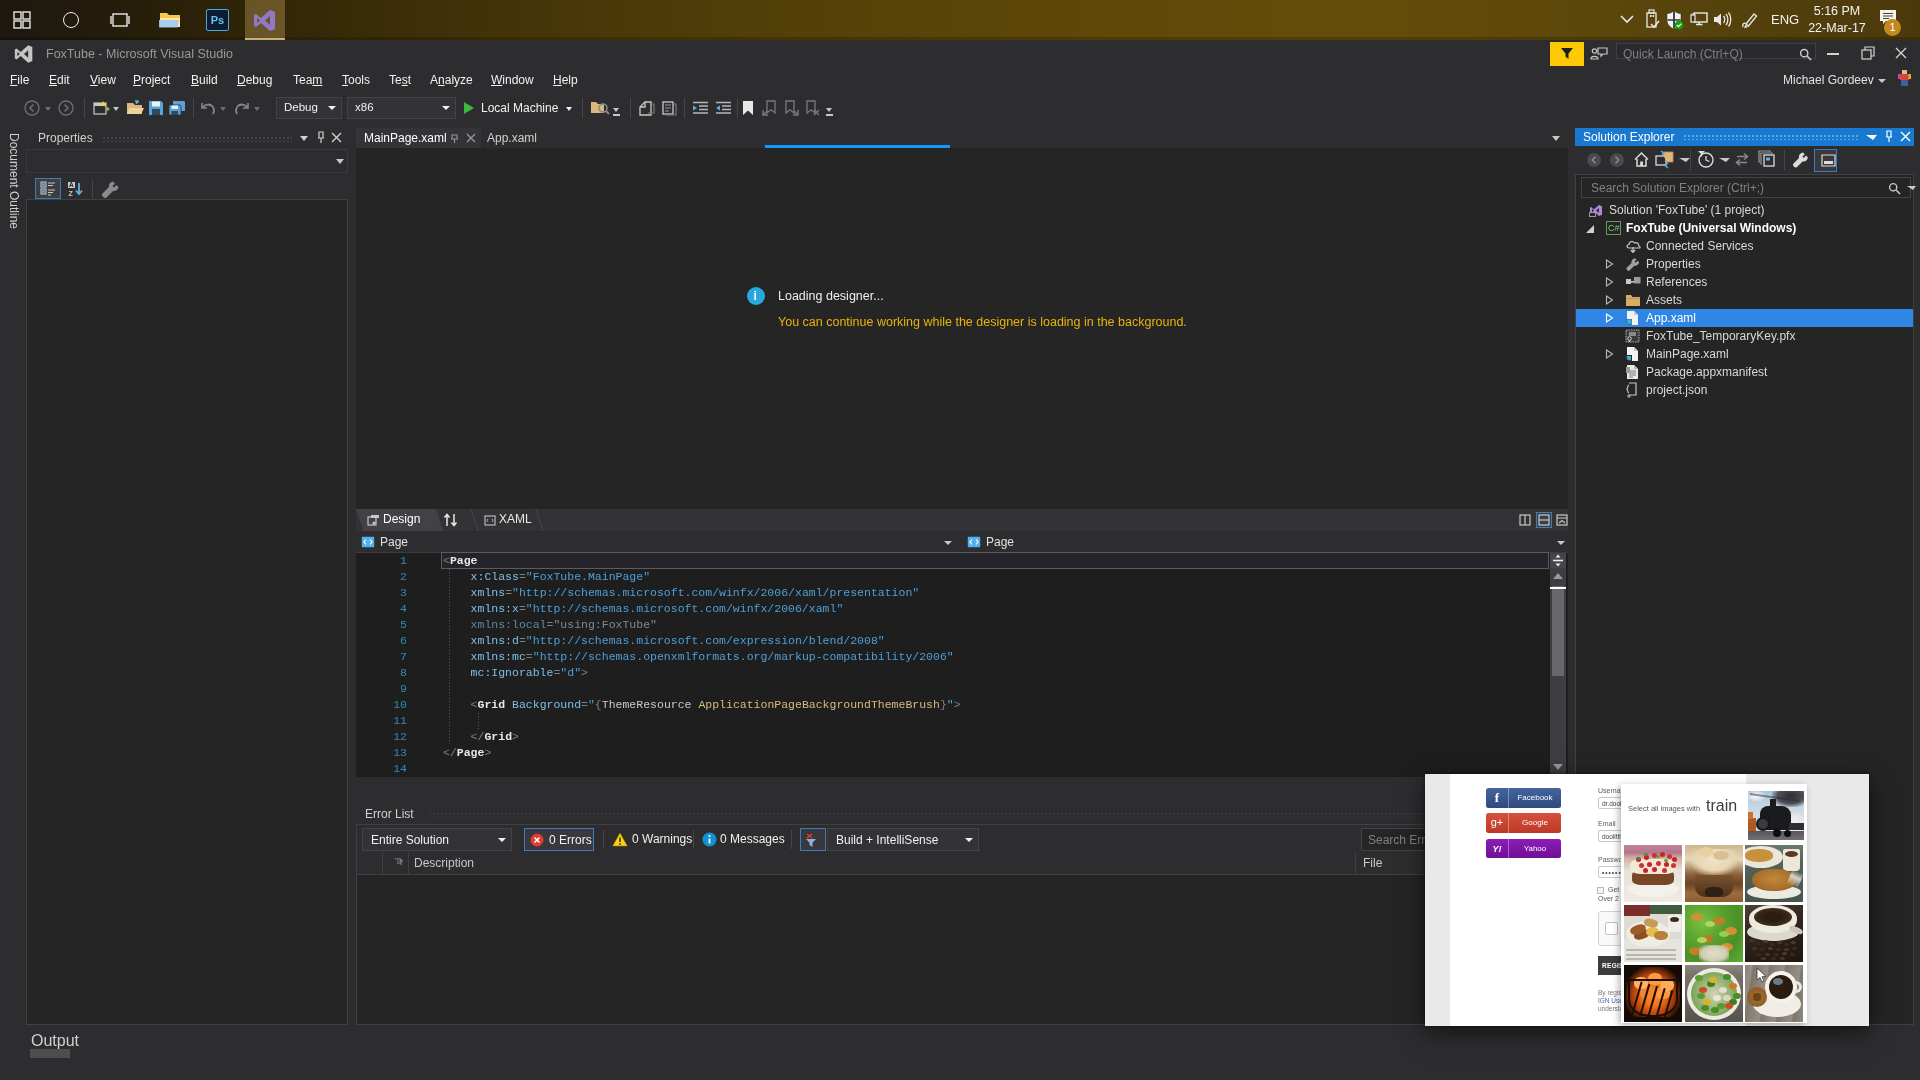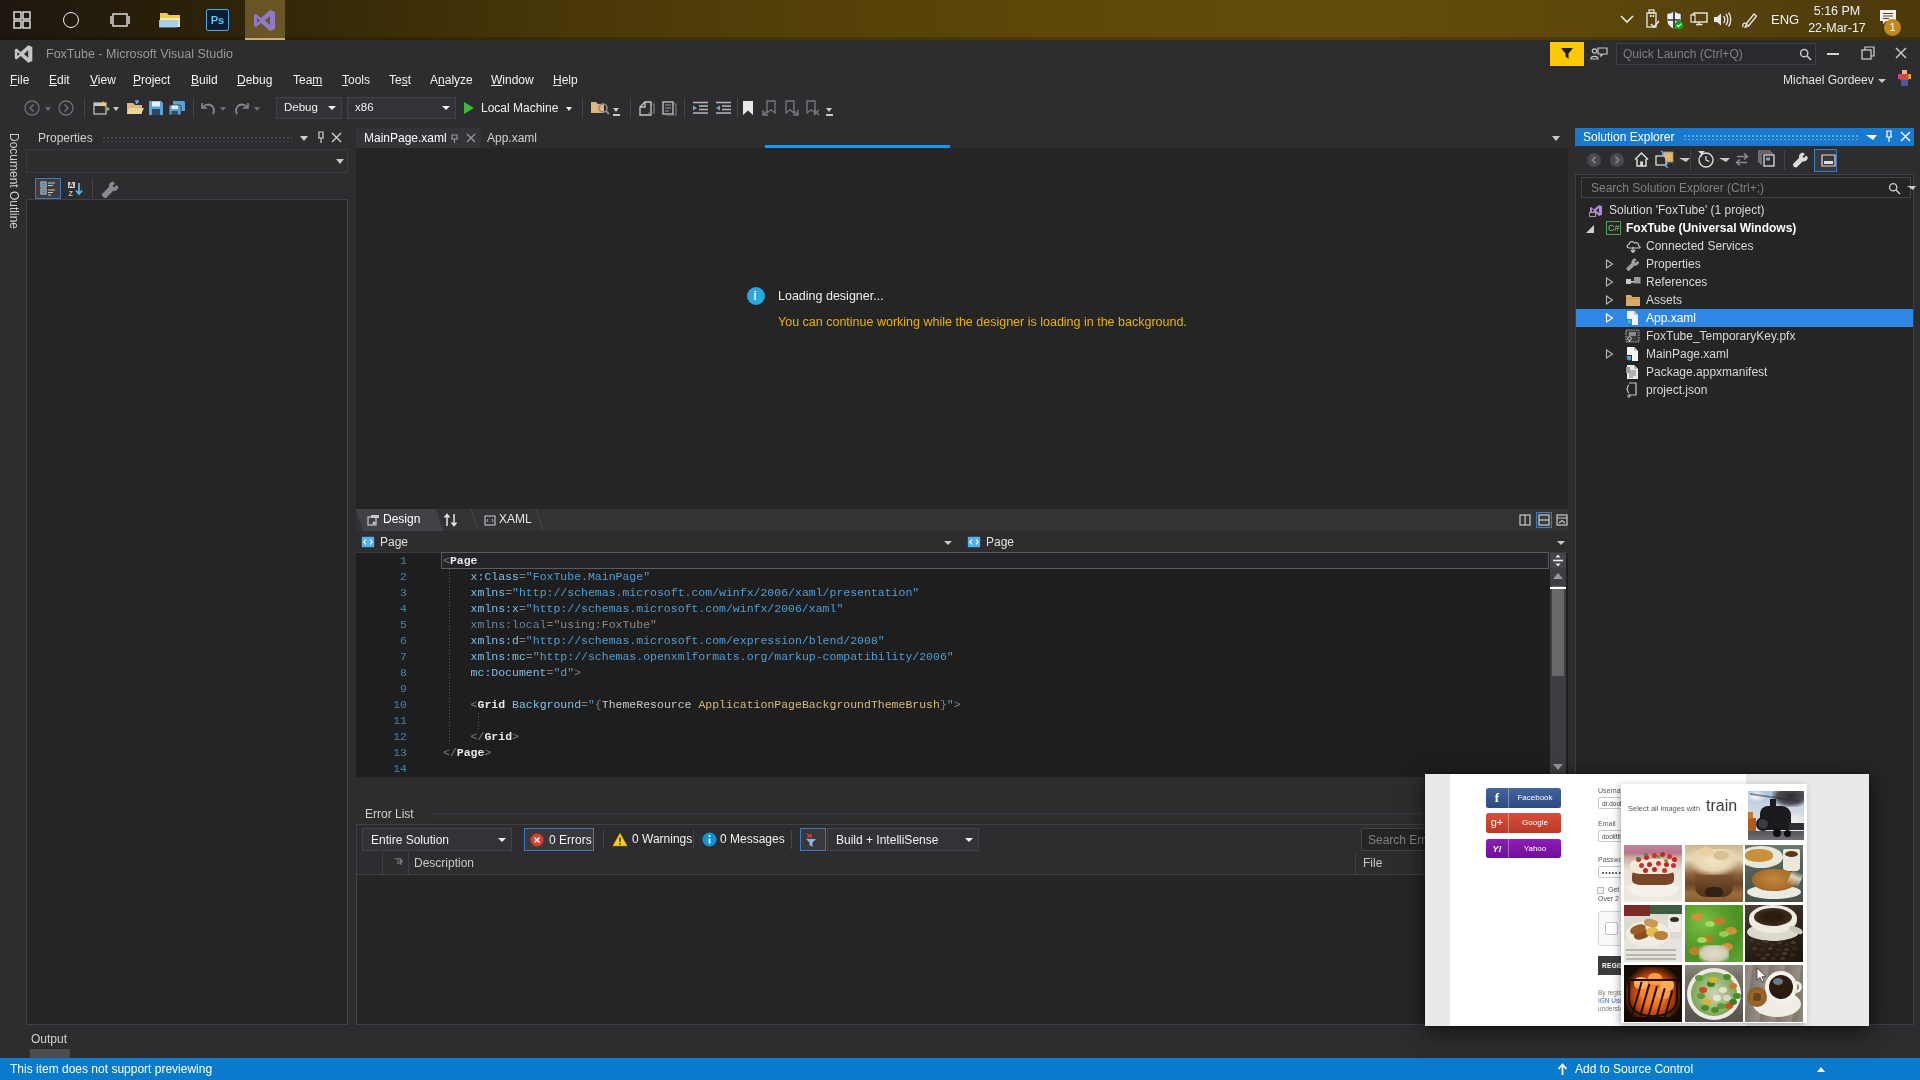--- a/index.html
+++ b/index.html
@@ -165,21 +165,21 @@
           <path d="M1 1 L13 1 L8.5 6.5 L8.5 12 L5.5 9.5 L5.5 6.5 Z" fill="#1e1e1e"></path>
         </svg>
     </div>
 
     <svg style="left:1590px; top:6px;" width="18" height="16" viewBox="0 0 18 16">
       <circle cx="4.5" cy="5" r="2.2" fill="none" stroke="#c8c8c8" stroke-width="1.2"></circle>
       <path d="M1 13 C1 9.5 8 9.5 8 13 Z" fill="none" stroke="#c8c8c8" stroke-width="1.2"></path>
       <path d="M8 2 L17 2 L17 8 L13 8 L11 10 L11 8 L8 8 Z" fill="#2d2d30" stroke="#c8c8c8" stroke-width="1.2"></path>
     </svg>
 
-    <div class="abs" style="left:1616px; top:3px; width:200px; height:22px; background:#2a2a2e; border:1px solid #3f3f46;">
+    <div class="abs" style="left:1616px; top:3px; width:200px; height:16px; background:#2a2a2e; border:1px solid #3f3f46;">
       <div class="txt" style="left:6px; top:3px; color:#808080; font-size:12px;">Quick Launch (Ctrl+Q)</div>
       <svg style="left:182px; top:4px;" width="13" height="13" viewBox="0 0 13 13">
           <circle cx="5.2" cy="5.2" r="3.6" fill="none" stroke="#c8c8c8" stroke-width="1.5"></circle>
           <path d="M8 8 L12 12" stroke="#c8c8c8" stroke-width="1.7"></path>
         </svg>
     </div>
 
     <div class="abs" style="left:1827px; top:13px; width:12px; height:2px; background:#d4d4d4;"></div>
     <svg style="left:1861px; top:6px;" width="14" height="14" viewBox="0 0 14 14">
       <rect x="1" y="4" width="9" height="9" fill="none" stroke="#d4d4d4" stroke-width="1.2"></rect>
@@ -461,21 +461,21 @@
     <div class="ln" style="top:176px; left:0;">12</div>
     <div class="ln" style="top:192px; left:0;">13</div>
     <div class="ln" style="top:208px; left:0;">14</div>
     <div class="cl" style="top:0px;"><span class="xd">&lt;</span><span class="xe">Page</span></div>
     <div class="cl" style="top:16px;">    <span class="xa">x:Class</span><span class="xd">=</span><span class="xv">"FoxTube.MainPage"</span></div>
     <div class="cl" style="top:32px;">    <span class="xa">xmlns</span><span class="xd">=</span><span class="xv">"http://schemas.microsoft.com/winfx/2006/xaml/presentation"</span></div>
     <div class="cl" style="top:48px;">    <span class="xa">xmlns:x</span><span class="xd">=</span><span class="xv">"http://schemas.microsoft.com/winfx/2006/xaml"</span></div>
     <div class="cl" style="top:64px;">    <span class="xad">xmlns:local</span><span class="xd">=</span><span class="xvd">"using:FoxTube"</span></div>
     <div class="cl" style="top:80px;">    <span class="xa">xmlns:d</span><span class="xd">=</span><span class="xv">"http://schemas.microsoft.com/expression/blend/2008"</span></div>
     <div class="cl" style="top:96px;">    <span class="xa">xmlns:mc</span><span class="xd">=</span><span class="xv">"http://schemas.openxmlformats.org/markup-compatibility/2006"</span></div>
-    <div class="cl" style="top:112px;">    <span class="xa">mc:Document</span><span class="xd">=</span><span class="xv">"d"</span><span class="xd">&gt;</span></div>
+    <div class="cl" style="top:112px;">    <span class="xa">mc:Ignorable</span><span class="xd">=</span><span class="xv">"d"</span><span class="xd">&gt;</span></div>
     <div class="cl" style="top:144px;">    <span class="xd">&lt;</span><span class="xe">Grid</span> <span class="xa">Background</span><span class="xd">=</span><span class="xv">"</span><span class="xd">{</span><span class="xm">ThemeResource</span><span class="xp"> ApplicationPageBackgroundThemeBrush</span><span class="xd">}</span><span class="xv">"</span><span class="xd">&gt;</span></div>
     <div class="cl" style="top:176px;">    <span class="xd">&lt;/</span><span class="xe">Grid</span><span class="xd">&gt;</span></div>
     <div class="cl" style="top:192px;"><span class="xd">&lt;/</span><span class="xe">Page</span><span class="xd">&gt;</span></div>
 
     <div class="abs" style="left:1194px; top:0; width:16px; height:224px; background:#3e3e42;"></div>
     <div class="abs" style="left:1194px; top:0; width:16px; height:15px; background:#46464a;">
       <svg style="left:2px; top:1px;" width="12" height="13" viewBox="0 0 12 13">
         <path d="M1 6.5 L11 6.5" stroke="#ececec" stroke-width="1.6"></path>
         <path d="M6 0.5 L8.5 3.5 L3.5 3.5 Z M6 12.5 L8.5 9.5 L3.5 9.5 Z" fill="#ececec"></path>
       </svg>
@@ -717,31 +717,23 @@
     <div class="tree-row" style="top:253px;">
       <svg style="left:49px; top:1px;" width="14" height="16" viewBox="0 0 14 16">
         <path d="M4 1 L11 1 L11 13 L4 13" fill="none" stroke="#c8c8c8" stroke-width="1.2"></path>
         <path d="M4 3 C2 3.5 3.5 6.5 1.5 7 C3.5 7.5 2 10.5 4 11" fill="none" stroke="#c8c8c8" stroke-width="1.2"></path>
         <circle cx="4" cy="14" r="1.8" fill="#9a9a9e"></circle>
       </svg>
       <div class="txt" style="left:70px;">project.json</div>
     </div>
   </div>
 
-  <div class="txt" style="left:31px; top:1032px; color:#d0d0d0; font-size:12px;">Output</div>
+  <div class="txt" style="left:31px; top:1032px; color:#d0d0d0; font-size:16px;">Output</div>
   <div class="abs" style="left:30px; top:1049px; width:40px; height:9px; background:#4d4d50;"></div>
 
-  <div id="statusbar">
-    <div class="txt" style="left:10px; top:4px;">This item does not support previewing</div>
-    <svg style="left:1556px; top:5px;" width="13" height="13" viewBox="0 0 13 13">
-      <path d="M6.5 12 L6.5 2 M2.5 6 L6.5 1.5 L10.5 6" fill="none" stroke="#ffffff" stroke-width="1.7"></path>
-    </svg>
-    <div class="txt" style="left:1575px; top:4px;">Add to Source Control</div>
-    <div class="abs" style="left:1817px; top:9px; width:0; height:0; border-left:4.5px solid transparent; border-right:4.5px solid transparent; border-bottom:5px solid #ffffff;"></div>
-  </div>
 
   <div id="overlay">
     <div class="abs" style="left:0; top:0; width:25px; height:252px; background:#e9e9e9;"></div>
     <div class="abs" style="left:321px; top:0; width:123px; height:252px; background:#e9e9e9;"></div>
 
     <div class="socbtn" style="top:14px; background:linear-gradient(180deg,#44649e,#2e4a80);">
       <div class="ic" style="font-size:13px; font-weight:bold; font-family:'Liberation Serif',serif; line-height:19px;">f</div>
       <div class="lb">Facebook</div>
     </div>
     <div class="socbtn" style="top:39px; background:linear-gradient(180deg,#d6503c,#bb3a27);">

